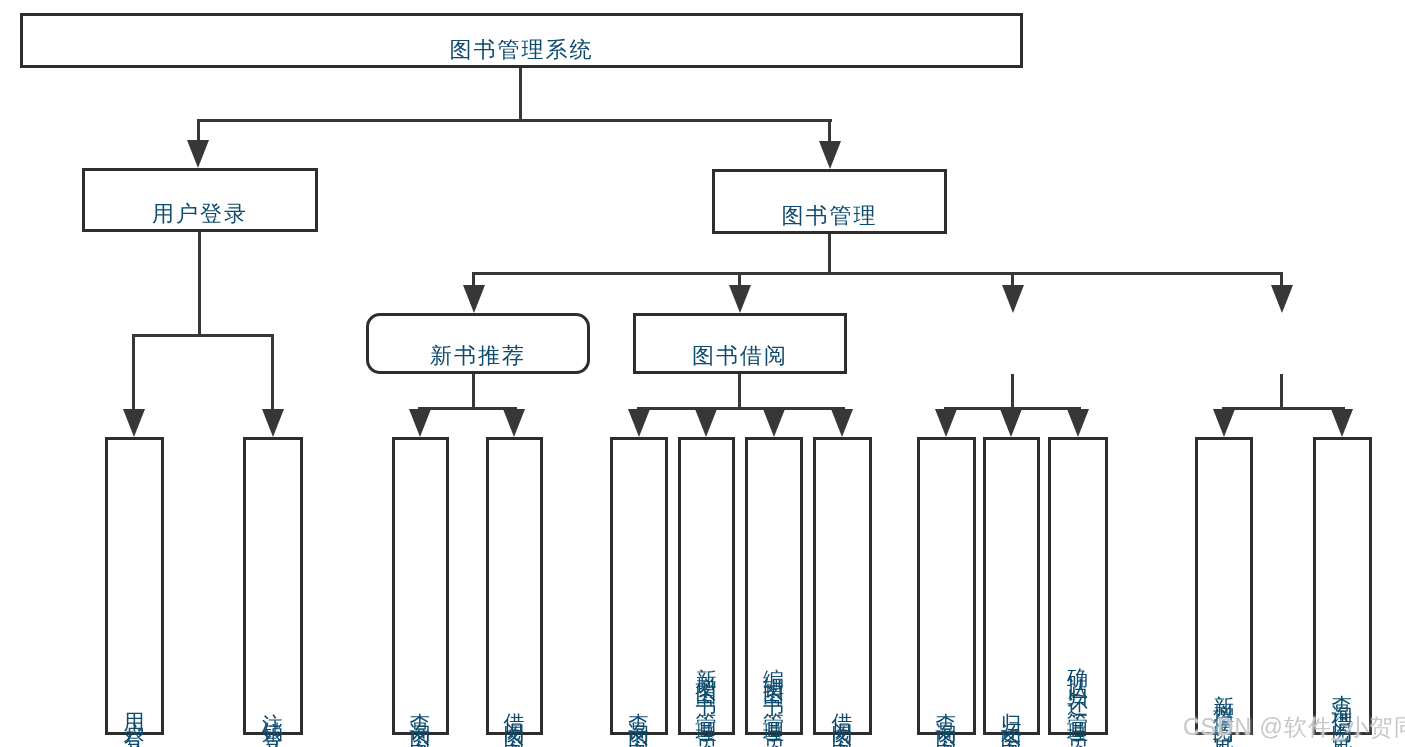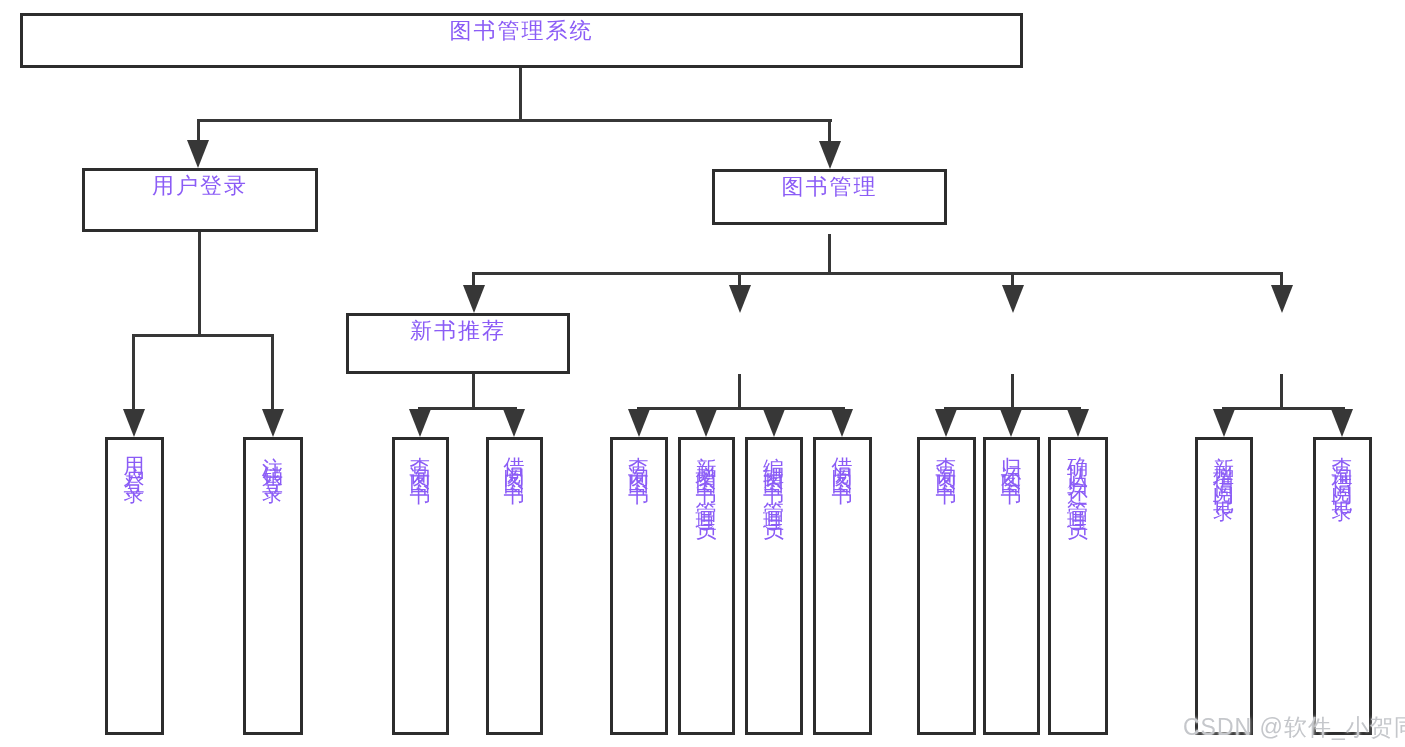--- a/index.html
+++ b/index.html
@@ -8,22 +8,22 @@
     width:1405px;height:747px;
     background:#ffffff;
     font-family:"Liberation Sans","DejaVu Sans",sans-serif;
     overflow:hidden;
   }
   .node{
     position:absolute;
     box-sizing:border-box;
     border:3px solid #2d2d2d;
     background:#ffffff;
-    display:flex;align-items:flex-start;justify-content:center;
-    color:#8b5cf6;
+    display:flex;align-items:flex-end;justify-content:center;
+    color:#0c4a6e;
     font-size:22px;
     letter-spacing:2px;
     white-space:nowrap;
   }
   .node.tall{
     font-size:21px;
     letter-spacing:0;
   }
   .node.tall .vtext{
     writing-mode:vertical-rl;
@@ -106,26 +106,29 @@
   <div class="arrow" style="left:1213px;top:409px;"></div>
   <div class="arrow" style="left:1331px;top:409px;"></div>
 
   <div class="node" style="left:20px;top:13px;width:1003px;height:55px;">
     <span>图书管理系统</span>
   </div>
 
   <div class="node" style="left:82px;top:168px;width:236px;height:64px;">
     <span>用户登录</span>
   </div>
-  <div class="node" style="left:712px;top:169px;width:235px;height:56px;">
+  <div class="node" style="left:712px;top:169px;width:235px;height:65px;">
     <span>图书管理</span>
   </div>
 
-  <div class="node" style="left:346px;top:313px;width:224px;height:61px;">
+  <div class="node" style="left:366px;top:313px;width:224px;height:61px;border-radius:14px;">
     <span>新书推荐</span>
+  </div>
+  <div class="node" style="left:633px;top:313px;width:214px;height:61px;">
+    <span>图书借阅</span>
   </div>
 
   <div class="node tall" style="left:105px;top:437px;width:59px;height:298px;">
     <span class="vtext">用户登录</span>
   </div>
   <div class="node tall" style="left:243px;top:437px;width:60px;height:298px;">
     <span class="vtext">注销登录</span>
   </div>
 
   <div class="node tall" style="left:392px;top:437px;width:57px;height:298px;">

